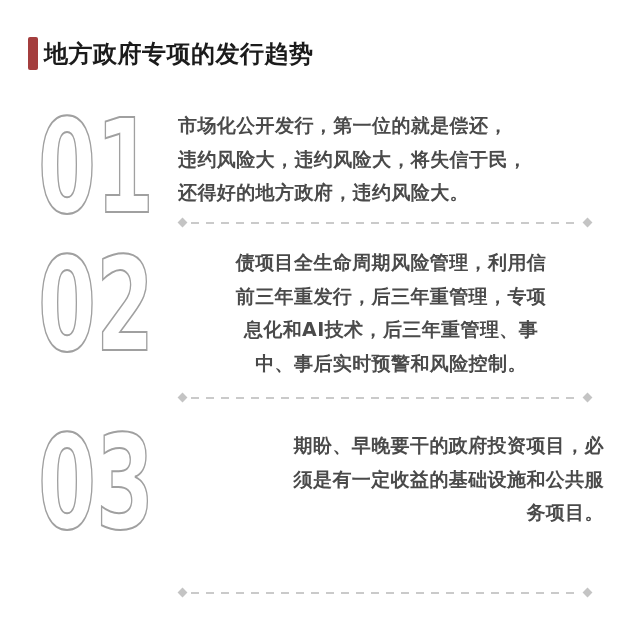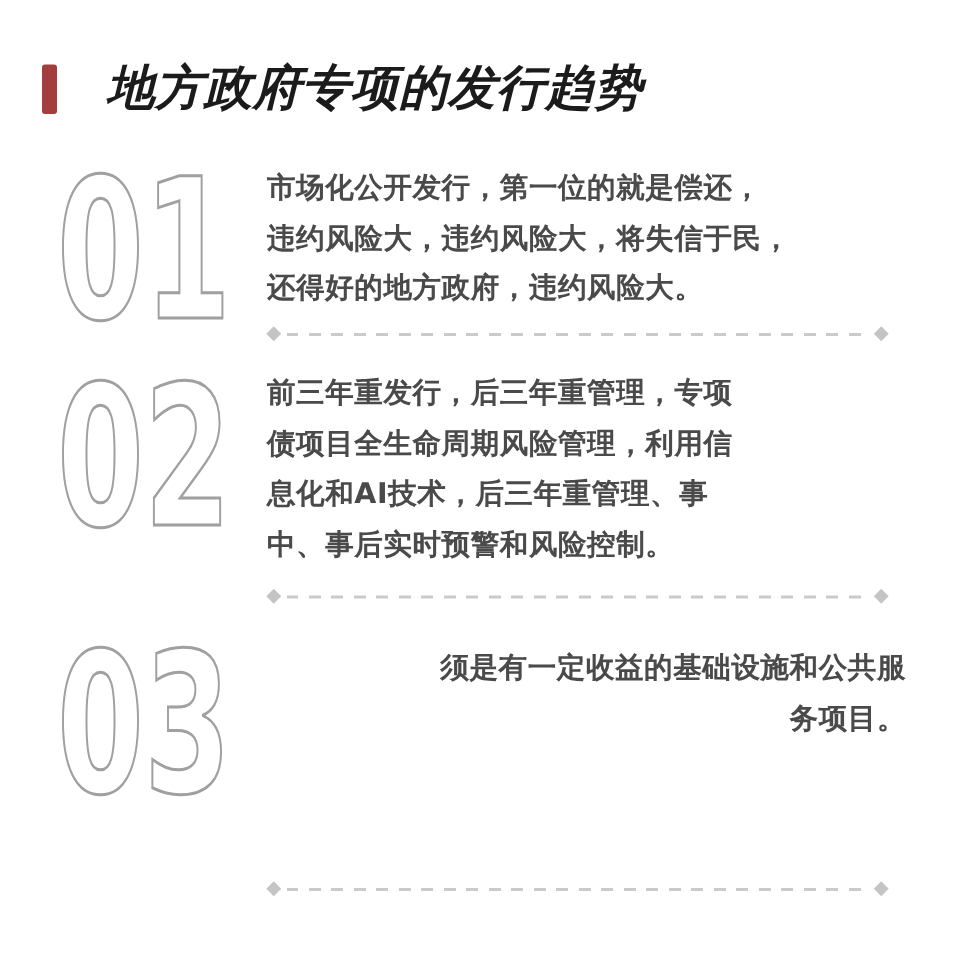--- a/index.html
+++ b/index.html
@@ -21,38 +21,37 @@
     align-items: center;
   }
   .accent-bar {
     width: 10px;
     height: 33px;
     background: #a43e3e;
     border-radius: 2px;
     flex: none;
   }
   .title {
-    margin-left: 33px;
-    font-size: 32px;
+    margin-left: 6px;
+    font-size: 24px;
     font-weight: 900;
     color: #1b1b1b;
     letter-spacing: 0.5px;
     white-space: nowrap;
-    font-style: italic;
   }
 
   
   .section {
     position: absolute;
     left: 38px;
     display: flex;
     align-items: flex-start;
   }
   .sec-1 { top: 109px; }
-  .sec-2 { top: 246px; }
+  .sec-2 { top: 246px; text-align: center; }
   .sec-3 { top: 429px; text-align: right; }
 
   .num-svg {
     flex: none;
     margin-right: 22px;
     overflow: visible;
   }
   .sec-1 .num-svg { margin-top: 8px; }
   .sec-2 .num-svg { margin-top: 9px; }
   .sec-3 .num-svg { margin-top: 4px; }
@@ -126,38 +125,39 @@
     <div class="diamond"></div>
     <div class="dash-line"></div>
     <div class="diamond"></div>
   </div>
 
   <div class="section sec-2">
     <svg class="num-svg" width="118" height="98" viewBox="0 0 118 98">
       <text x="0" y="95" textLength="116" lengthAdjust="spacingAndGlyphs">02</text>
     </svg>
     <div class="sec-text">
+      <div class="text-line">债项目全生命周期风险管理，利用信</div>
       <div class="text-line">前三年重发行，后三年重管理，专项</div>
-      <div class="text-line">债项目全生命周期风险管理，利用信</div>
       <div class="text-line">息化和AI技术，后三年重管理、事</div>
       <div class="text-line">中、事后实时预警和风险控制。</div>
     </div>
   </div>
 
   <div class="divider div-2">
     <div class="diamond"></div>
     <div class="dash-line"></div>
     <div class="diamond"></div>
   </div>
 
   <div class="section sec-3">
     <svg class="num-svg" width="118" height="98" viewBox="0 0 118 98">
       <text x="0" y="95" textLength="116" lengthAdjust="spacingAndGlyphs">03</text>
     </svg>
     <div class="sec-text">
+      <div class="text-line">期盼、早晚要干的政府投资项目，必</div>
       <div class="text-line">须是有一定收益的基础设施和公共服</div>
       <div class="text-line">务项目。</div>
     </div>
   </div>
 
   <div class="divider div-3">
     <div class="diamond"></div>
     <div class="dash-line"></div>
     <div class="diamond"></div>
   </div>

